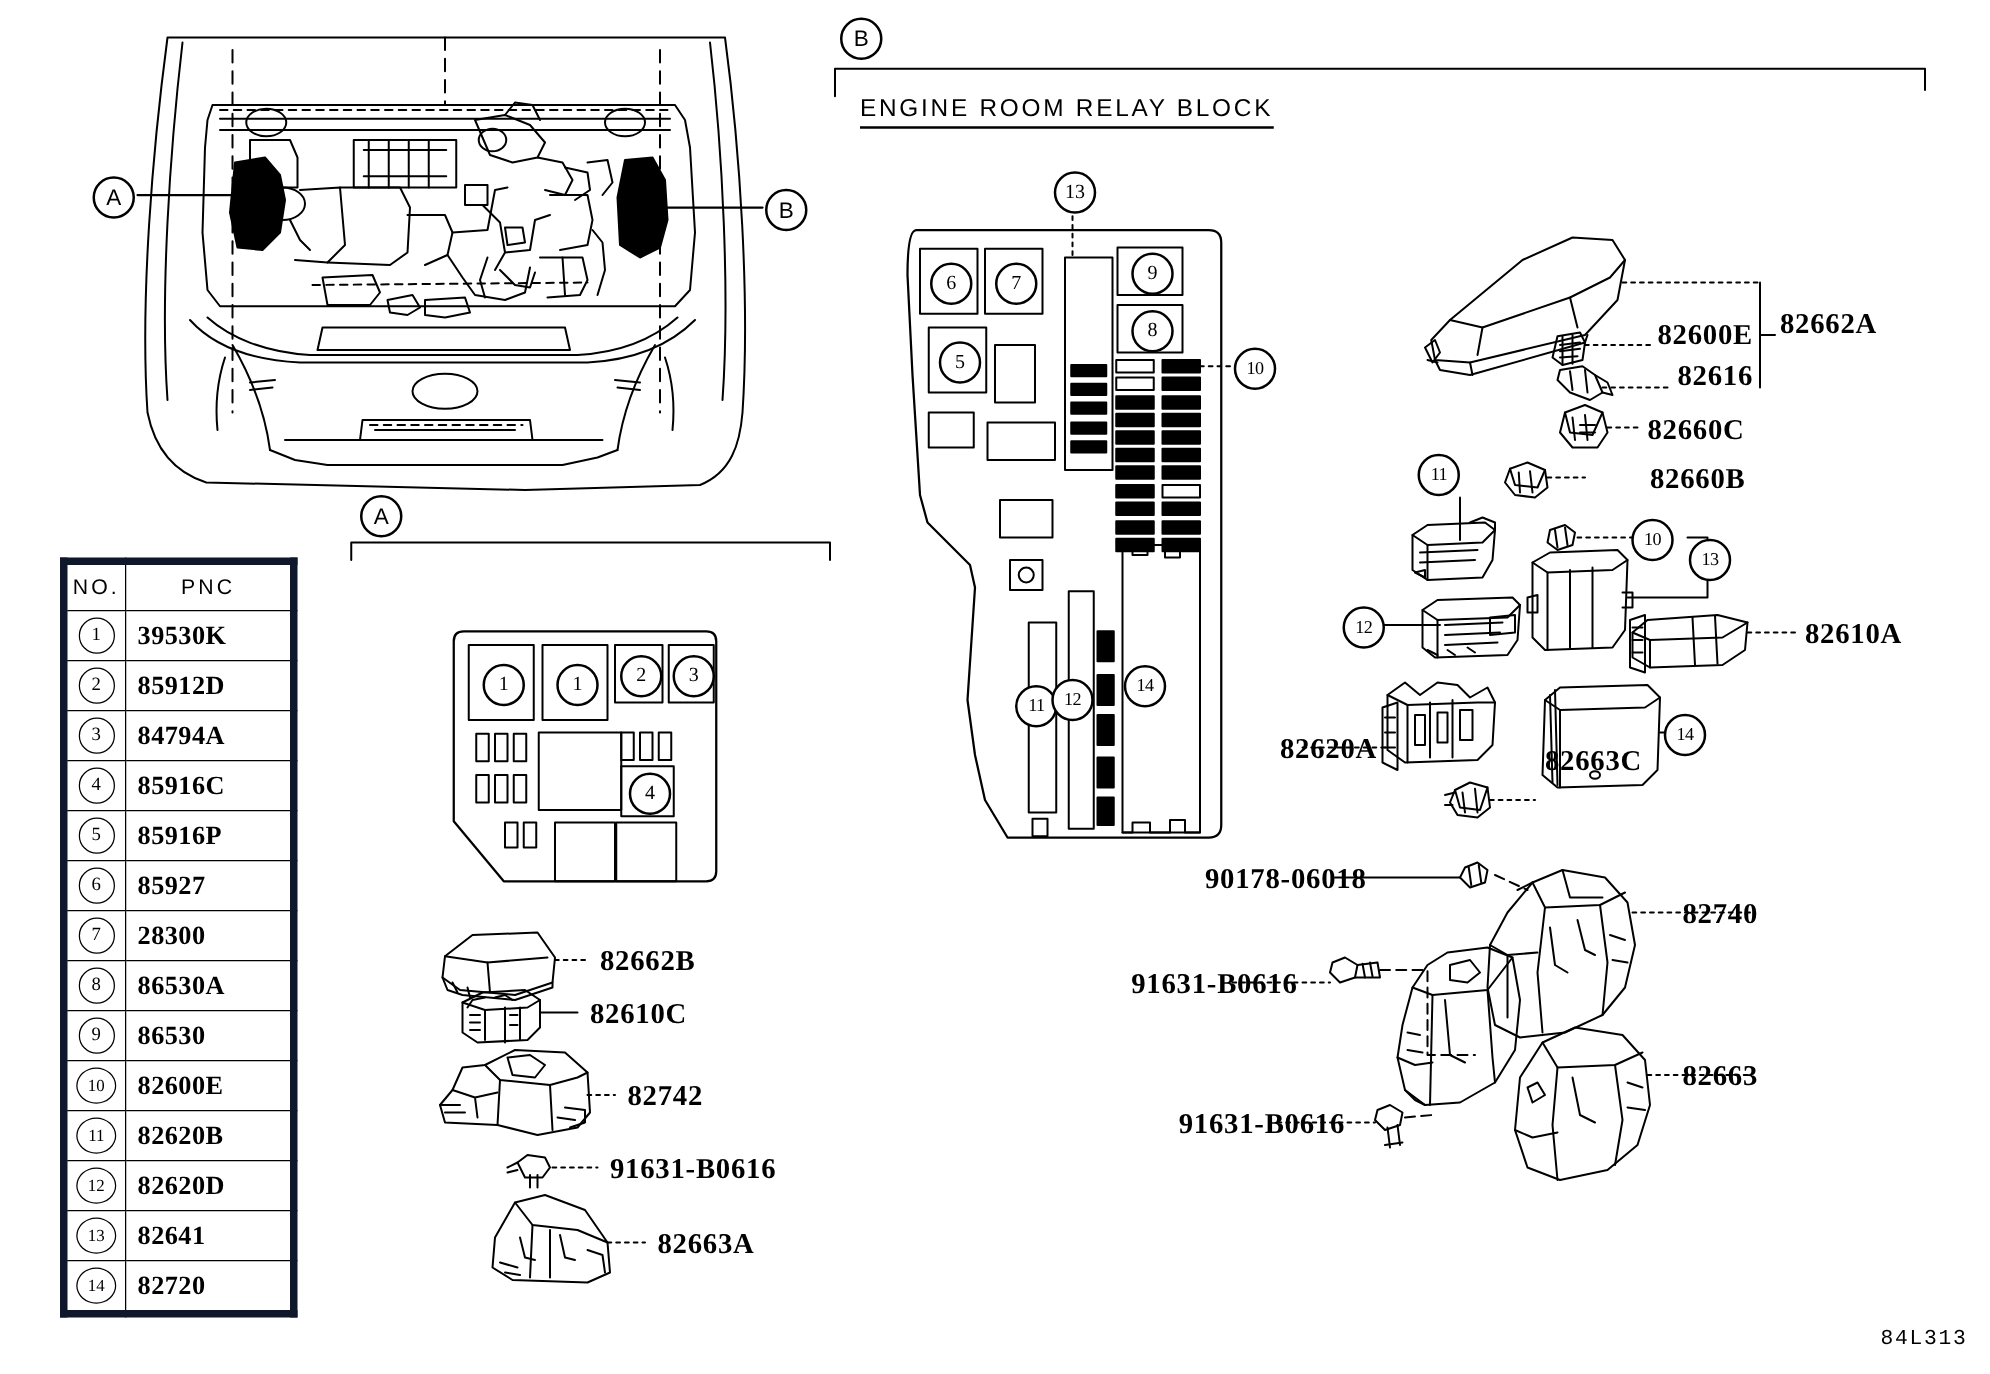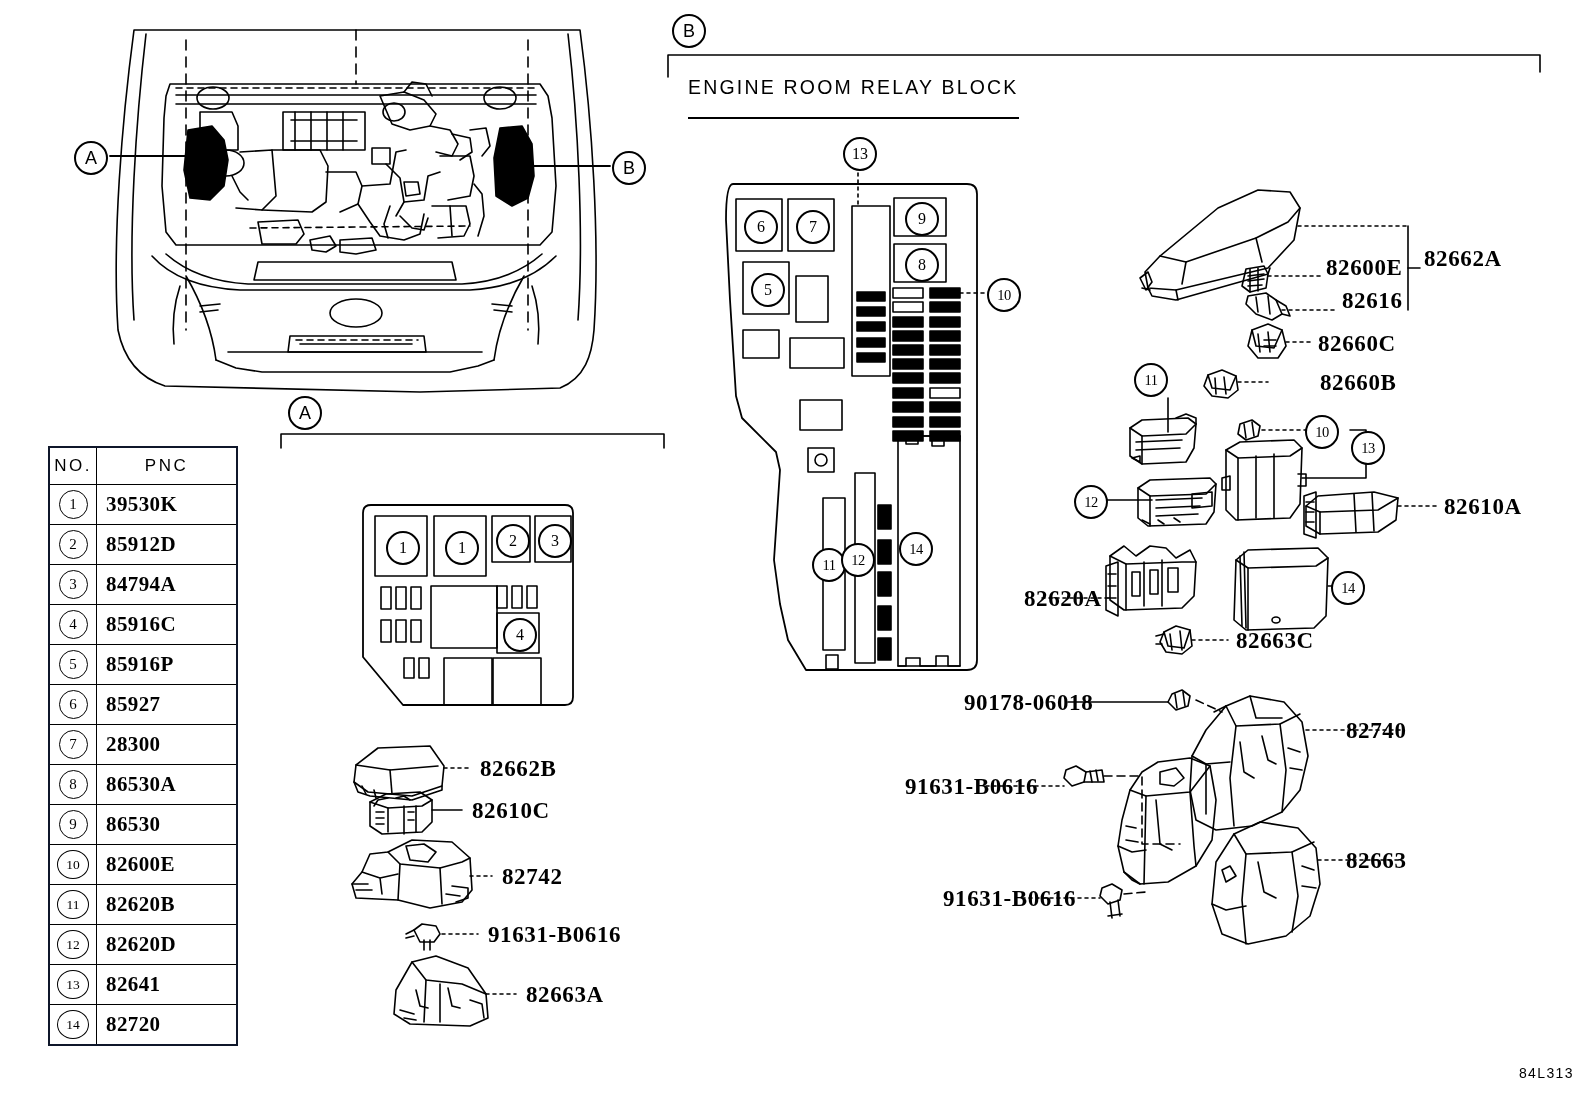--- a/index.html
+++ b/index.html
@@ -3,55 +3,55 @@
 <meta charset="utf-8">
 <style>
   html,body{margin:0;padding:0;background:#ffffff;}
   body{width:1592px;height:1099px;position:relative;
        font-family:"Liberation Sans", sans-serif;color:#000;overflow:hidden;}
   .stage{position:absolute;left:0;top:0;width:1592px;height:1099px;}
   svg{display:block;}
   .abs{position:absolute;}
 
   
-  #parts-table{position:absolute;left:48px;top:446px;width:190px;border:2px solid #0f172a;
+  #parts-table{position:absolute;left:48px;top:446px;width:190px;border:6px solid #0f172a;
                border-collapse:collapse;background:#fff;}
   #parts-table td,#parts-table th{border:1.5px solid #000;padding:0;margin:0;}
   #parts-table .c-no{width:46px;height:39px;text-align:center;vertical-align:middle;}
   #parts-table .c-pnc{height:39px;text-align:left;vertical-align:middle;padding-left:9px;
                       font-size:21px;font-weight:bold;letter-spacing:.4px;
                       font-family:"Liberation Serif", serif;}
   #parts-table thead .c-no,#parts-table thead .c-pnc{height:36px;text-align:center;
           font-size:17px;font-weight:normal;letter-spacing:2.5px;padding-left:0;
           font-family:"Liberation Sans", sans-serif;}
   .numcirc{display:inline-flex;align-items:center;justify-content:center;
            width:27px;height:27px;border:1.6px solid #000;border-radius:50%;
            font-size:15px;font-family:"Liberation Serif", serif;line-height:1;}
   .numcirc.wide{width:30px;height:27px;border-radius:50%;font-size:13.5px;}
 
   
   .sec-title{font-size:19.5px;letter-spacing:2.2px;border-bottom:2.5px solid #000;
-             display:inline-block;padding-bottom:18px;white-space:nowrap;
+             display:inline-block;padding-bottom:2px;white-space:nowrap;
              font-family:"Liberation Sans", sans-serif;}
   .circ-letter{width:30px;height:30px;border:2px solid #000;border-radius:50%;
                display:flex;align-items:center;justify-content:center;
                font-size:18px;font-family:"Liberation Sans", sans-serif;background:#fff;}
 
   
   .plabel{font-size:23px;font-weight:bold;letter-spacing:.6px;white-space:nowrap;
           font-family:"Liberation Serif", serif;}
 
   
   .cbub{position:absolute;width:30px;height:30px;border:2px solid #000;border-radius:50%;
         background:#fff;display:flex;align-items:center;justify-content:center;
         font-size:16px;font-family:"Liberation Serif", serif;}
   .cbub.two{font-size:14.5px;letter-spacing:-0.5px;}
 
-  .dwg{position:absolute;right:18px;bottom:18px;font-size:14px;letter-spacing:1.4px;
-       font-family:Liberation Sans, sans-serif;}
+  .dwg{position:absolute;right:18px;bottom:18px;font-size:17px;letter-spacing:1.4px;
+       font-family:Liberation Mono, monospace;}
 </style>
 </head>
 <body>
 
 <div class="stage">
 
 <svg width="1592" height="1099" viewBox="0 0 1592 1099" style="position:absolute;left:0;top:0">
   <g fill="none" stroke="#000" stroke-width="1.6" stroke-linejoin="round" stroke-linecap="round">
 
     <g>
@@ -579,21 +579,21 @@
 <div class="cbub two" style="left:1074px;top:485px;">12</div>
 <div class="cbub two" style="left:1331px;top:571px;">14</div>
 
 <div class="abs plabel" style="left:1326px;top:255px;">82600E</div>
 <div class="abs plabel" style="left:1342px;top:288px;">82616</div>
 <div class="abs plabel" style="left:1424px;top:246px;">82662A</div>
 <div class="abs plabel" style="left:1318px;top:331px;">82660C</div>
 <div class="abs plabel" style="left:1274px;top:370px;margin-left:46px;">82660B</div>
 <div class="abs plabel" style="left:1444px;top:494px;">82610A</div>
 <div class="abs plabel" style="left:992px;top:586px;margin-left:32px;">82620A</div>
-<div class="abs plabel" style="left:1236px;top:628px;">82663C</div>
+<div class="abs plabel" style="left:1236px;top:596px;">82663C</div>
 <div class="abs plabel" style="left:964px;top:690px;">90178-06018</div>
 <div class="abs plabel" style="left:905px;top:774px;">91631-B0616</div>
 <div class="abs plabel" style="left:943px;top:886px;">91631-B0616</div>
 <div class="abs plabel" style="left:1346px;top:718px;">82740</div>
 <div class="abs plabel" style="left:1346px;top:848px;">82663</div>
 
 <div class="dwg">84L313</div>
 
 </div>
 

